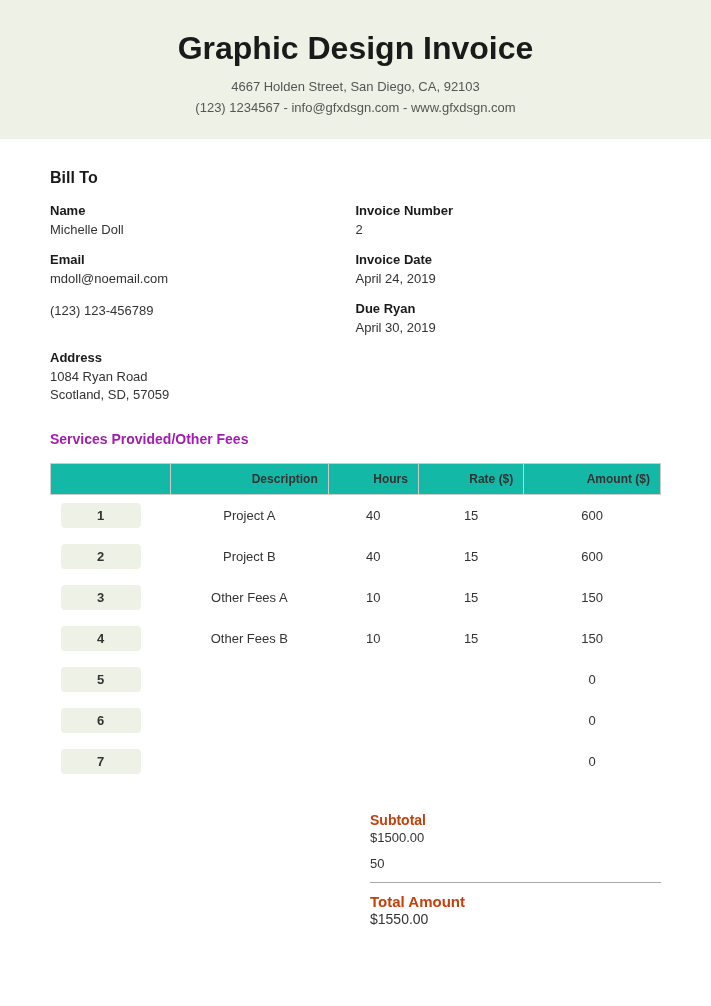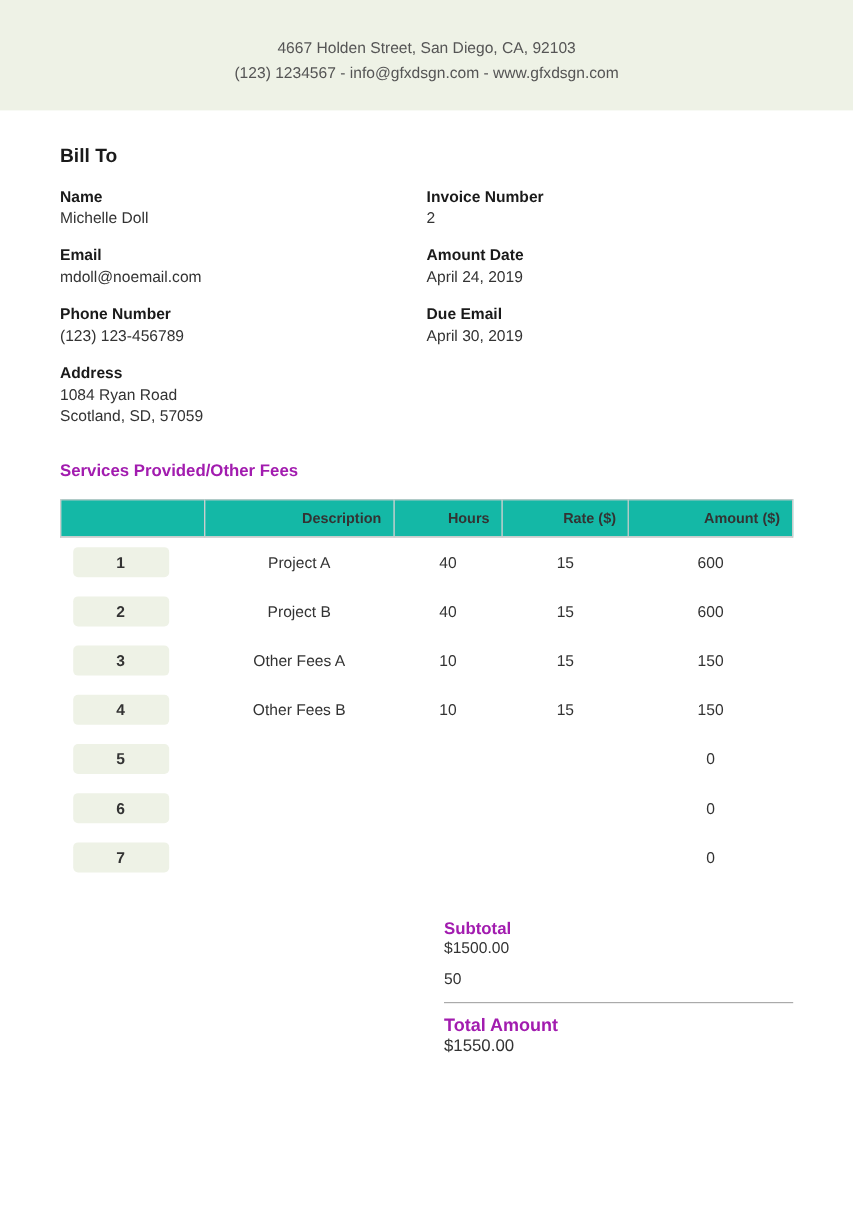--- a/index.html
+++ b/index.html
@@ -98,21 +98,21 @@
     .totals {
       margin-top: 30px;
       padding-left: 320px;
     }
     .total-row {
       margin-bottom: 8px;
     }
     .total-row .total-label {
       font-size: 14px;
       font-weight: 800;
-      color: #a21caf;
+      color: #c2410c;
       display: block;
     }
     .total-row .total-value {
       font-size: 13px;
       color: #333;
     }
     .divider {
       border: none;
       border-top: 1px solid #aaa;
       margin: 10px 0;
@@ -122,20 +122,21 @@
       font-weight: 900;
     }
     .total-amount-row .total-value {
       font-size: 14px;
     }
   </style>
 </head>
 <body>
 
 <div class="header">
+  <h1>Graphic Design Invoice</h1>
   <p>4667 Holden Street, San Diego, CA, 92103</p>
   <p>(123) 1234567 - info@gfxdsgn.com - www.gfxdsgn.com</p>
 </div>
 
 <div class="content">
   <div class="bill-to">
     <h2>Bill To</h2>
     <div class="info-grid">
 
       <div class="info-item">
@@ -145,30 +146,29 @@
       <div class="info-item">
         <label>Invoice Number</label>
         <span>2</span>
       </div>
 
       <div class="info-item">
         <label>Email</label>
         <span>mdoll@noemail.com</span>
       </div>
       <div class="info-item">
-        <label>Amount Date</label>
+        <label>Invoice Date</label>
         <span>April 24, 2019</span>
       </div>
 
       <div class="info-item">
-        <label>Phone Number</label>
         <span>(123) 123-456789</span>
       </div>
       <div class="info-item">
-        <label>Due Email</label>
+        <label>Due Ryan</label>
         <span>April 30, 2019</span>
       </div>
 
       <div class="info-item" style="grid-column: 1;">
         <label>Address</label>
         <span>1084 Ryan Road</span><br>
         <span>Scotland, SD, 57059</span>
       </div>
     </div>
   </div>

